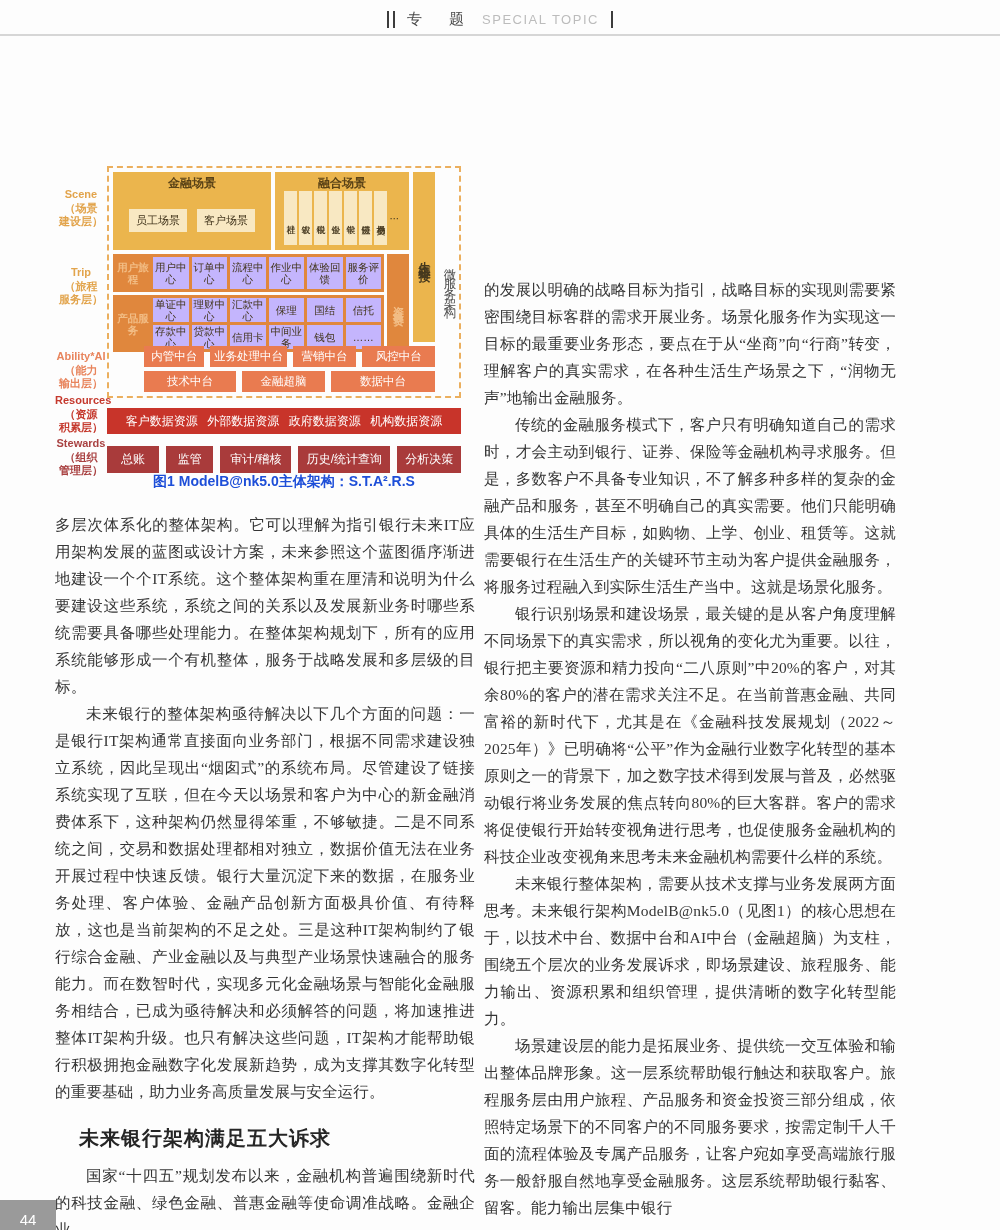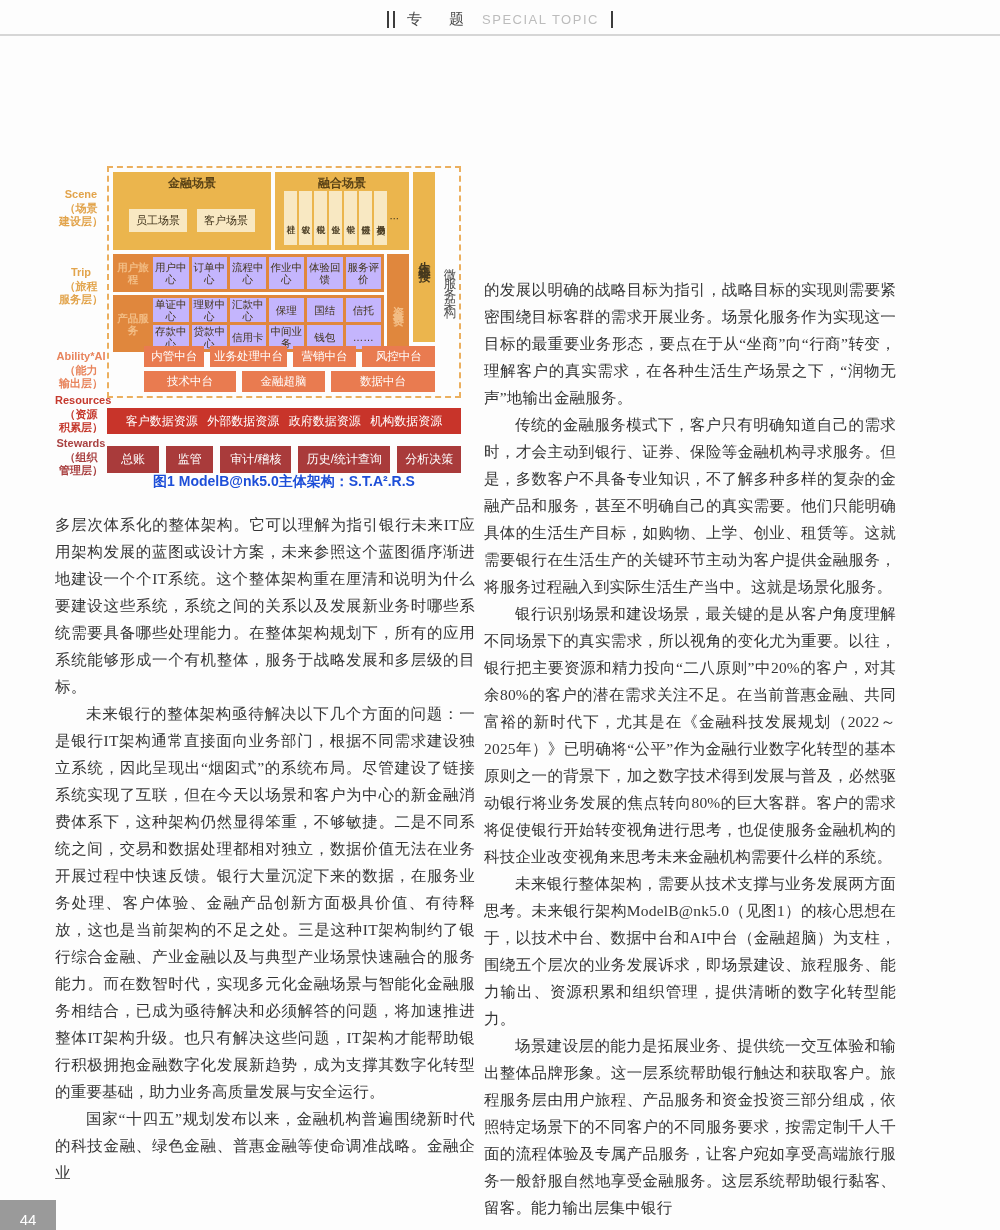--- a/index.html
+++ b/index.html
@@ -206,20 +206,21 @@
         <div class="st-box" style="flex:87">历史/统计查询</div>
         <div class="st-box" style="flex:60">分析决策</div>
       </div>
 
       <div class="fig-caption">图1 ModelB@nk5.0主体架构：S.T.A².R.S</div>
     </div>
   </div>
 
   <p class="para no-indent">多层次体系化的整体架构。它可以理解为指引银行未来IT应用架构发展的蓝图或设计方案，未来参照这个蓝图循序渐进地建设一个个IT系统。这个整体架构重在厘清和说明为什么要建设这些系统，系统之间的关系以及发展新业务时哪些系统需要具备哪些处理能力。在整体架构规划下，所有的应用系统能够形成一个有机整体，服务于战略发展和多层级的目标。</p>
   <p class="para">未来银行的整体架构亟待解决以下几个方面的问题：一是银行IT架构通常直接面向业务部门，根据不同需求建设独立系统，因此呈现出“烟囱式”的系统布局。尽管建设了链接系统实现了互联，但在今天以场景和客户为中心的新金融消费体系下，这种架构仍然显得笨重，不够敏捷。二是不同系统之间，交易和数据处理都相对独立，数据价值无法在业务开展过程中快速反馈。银行大量沉淀下来的数据，在服务业务处理、客户体验、金融产品创新方面极具价值、有待释放，这也是当前架构的不足之处。三是这种IT架构制约了银行综合金融、产业金融以及与典型产业场景快速融合的服务能力。而在数智时代，实现多元化金融场景与智能化金融服务相结合，已成为亟待解决和必须解答的问题，将加速推进整体IT架构升级。也只有解决这些问题，IT架构才能帮助银行积极拥抱金融数字化发展新趋势，成为支撑其数字化转型的重要基础，助力业务高质量发展与安全运行。</p>
+  <h2 class="section-heading">未来银行架构满足五大诉求</h2>
   <p class="para">国家“十四五”规划发布以来，金融机构普遍围绕新时代的科技金融、绿色金融、普惠金融等使命调准战略。金融企业</p>
 </div>
 
 <div class="right-col">
   <p class="para no-indent">的发展以明确的战略目标为指引，战略目标的实现则需要紧密围绕目标客群的需求开展业务。场景化服务作为实现这一目标的最重要业务形态，要点在于从“坐商”向“行商”转变，理解客户的真实需求，在各种生活生产场景之下，“润物无声”地输出金融服务。</p>
   <p class="para">传统的金融服务模式下，客户只有明确知道自己的需求时，才会主动到银行、证券、保险等金融机构寻求服务。但是，多数客户不具备专业知识，不了解多种多样的复杂的金融产品和服务，甚至不明确自己的真实需要。他们只能明确具体的生活生产目标，如购物、上学、创业、租赁等。这就需要银行在生活生产的关键环节主动为客户提供金融服务，将服务过程融入到实际生活生产当中。这就是场景化服务。</p>
   <p class="para">银行识别场景和建设场景，最关键的是从客户角度理解不同场景下的真实需求，所以视角的变化尤为重要。以往，银行把主要资源和精力投向“二八原则”中20%的客户，对其余80%的客户的潜在需求关注不足。在当前普惠金融、共同富裕的新时代下，尤其是在《金融科技发展规划（2022～2025年）》已明确将“公平”作为金融行业数字化转型的基本原则之一的背景下，加之数字技术得到发展与普及，必然驱动银行将业务发展的焦点转向80%的巨大客群。客户的需求将促使银行开始转变视角进行思考，也促使服务金融机构的科技企业改变视角来思考未来金融机构需要什么样的系统。</p>
   <p class="para">未来银行整体架构，需要从技术支撑与业务发展两方面思考。未来银行架构ModelB@nk5.0（见图1）的核心思想在于，以技术中台、数据中台和AI中台（金融超脑）为支柱，围绕五个层次的业务发展诉求，即场景建设、旅程服务、能力输出、资源积累和组织管理，提供清晰的数字化转型能力。</p>
   <p class="para">场景建设层的能力是拓展业务、提供统一交互体验和输出整体品牌形象。这一层系统帮助银行触达和获取客户。旅程服务层由用户旅程、产品服务和资金投资三部分组成，依照特定场景下的不同客户的不同服务要求，按需定制千人千面的流程体验及专属产品服务，让客户宛如享受高端旅行服务一般舒服自然地享受金融服务。这层系统帮助银行黏客、留客。能力输出层集中银行</p>
 </div>

